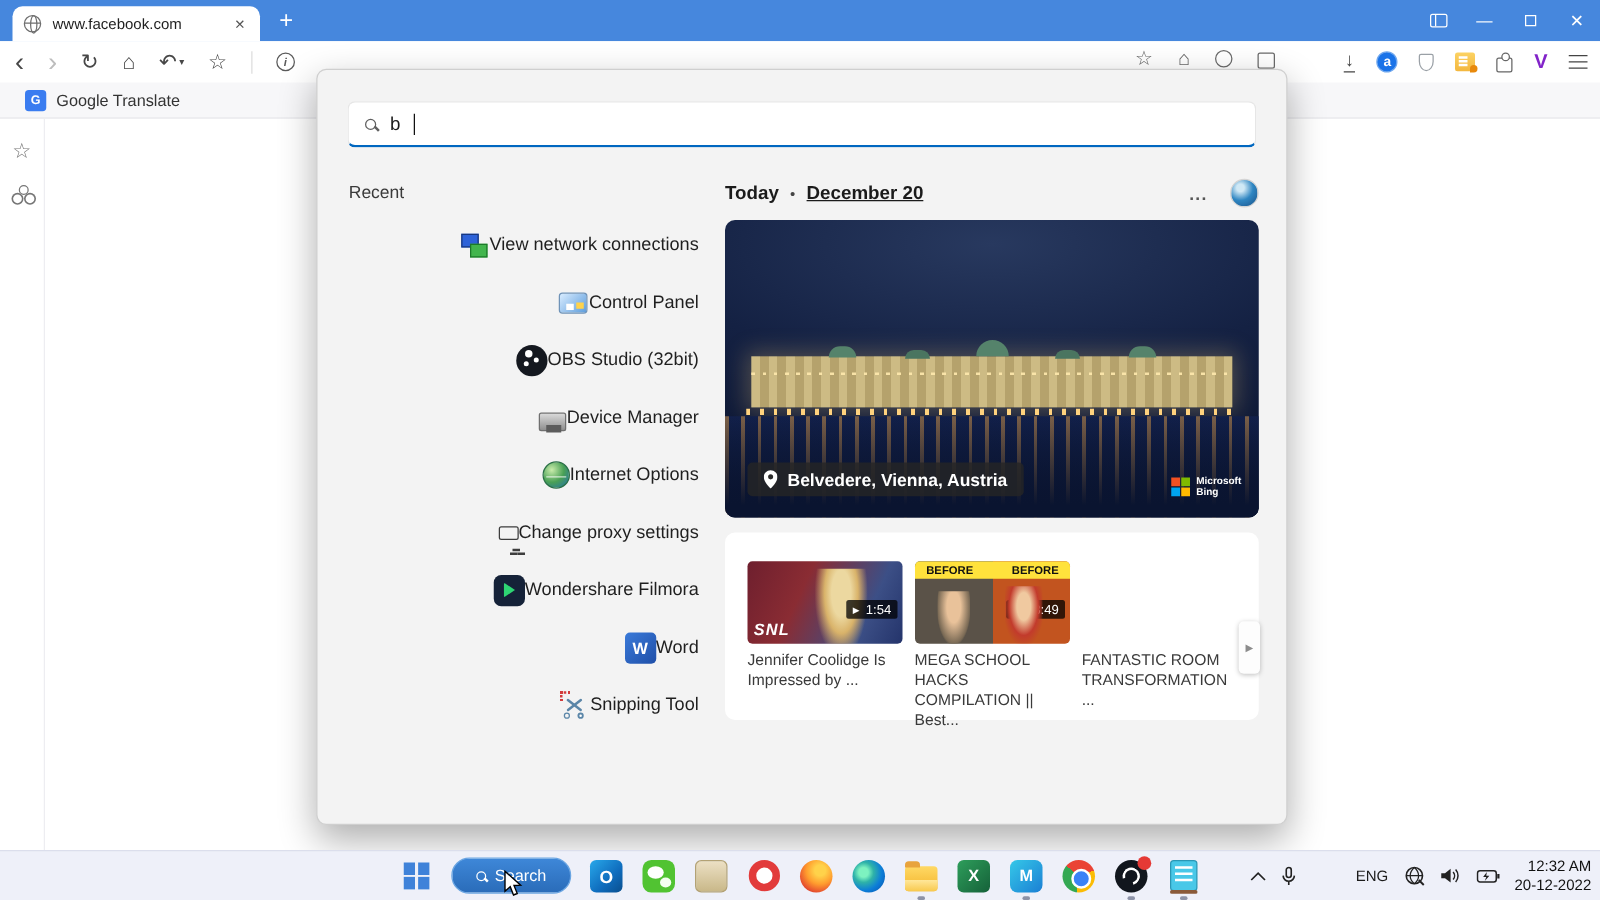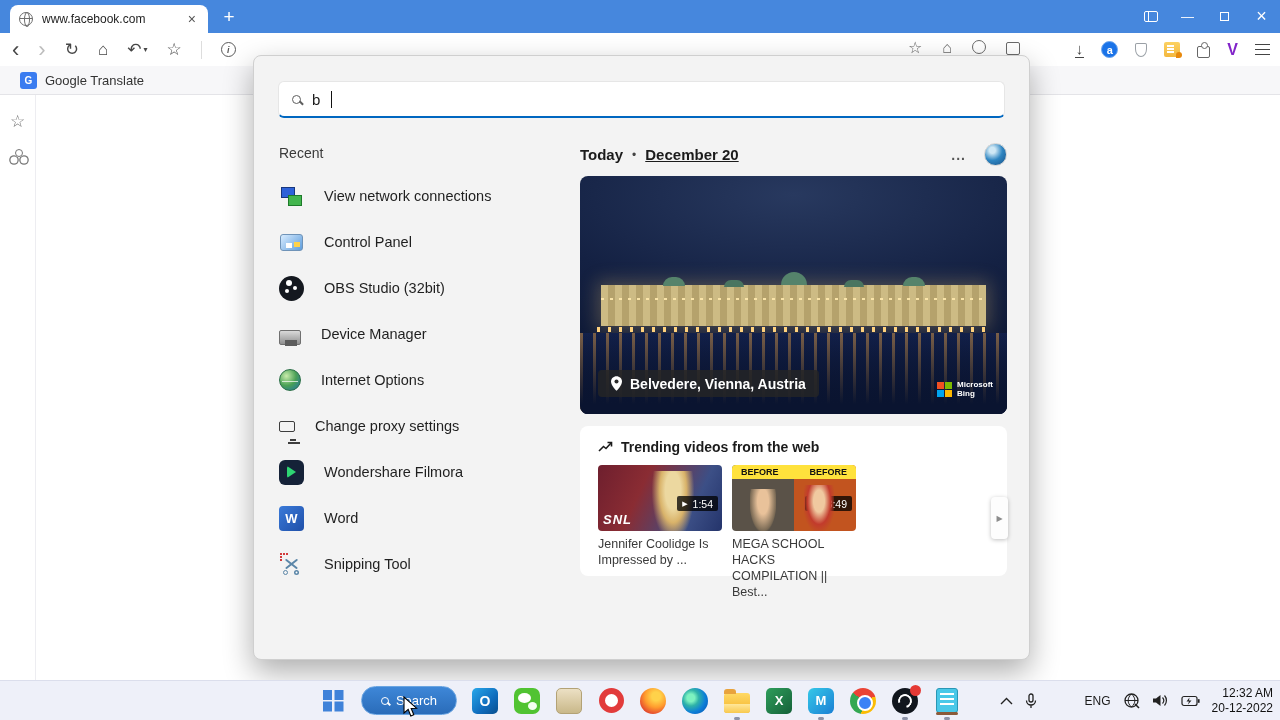--- a/index.html
+++ b/index.html
@@ -61,21 +61,21 @@
   #overlay { position:absolute; left:253px; top:55px; width:777px; height:605px; background:#f3f3f3; border:1px solid #cfcfcf; border-radius:8px; box-shadow:0 12px 30px rgba(0,0,0,.32); z-index:50; }
   .searchbox { position:absolute; left:24px; right:24px; top:25px; height:37px; background:#fff; border:1px solid #e6e6e6; border-bottom:2px solid #0067c0; border-radius:6px; display:flex; align-items:center; padding:0 13px; gap:11px; }
   .mag { width:9px; height:9px; border:1.6px solid #5f5f5f; border-radius:50%; position:relative; flex:none; }
   .mag::after { content:""; position:absolute; width:5px; height:1.6px; background:#5f5f5f; right:-4px; bottom:-1px; transform:rotate(45deg); }
   .search-text { font-size:15px; color:#1b1b1b; }
   .caret-bar { width:1px; height:17px; background:#111; animation:blink 1s steps(1) infinite; }
   @keyframes blink { 50% { opacity:0; } }
 
   .recent-title { position:absolute; left:25px; top:89px; font-size:14px; color:#3a3a3a; }
   .recent-list { position:absolute; left:25px; top:117px; width:280px; }
-  .r-item { height:46px; display:flex; align-items:center; gap:20px; cursor:default; }
+  .r-item { height:46px; display:flex; align-items:center; cursor:default;justify-content:flex-end; }
   .r-icon { width:25px; height:25px; flex:none; position:relative; display:grid; place-items:center; }
   .r-label { font-size:14.5px; color:#1f1f1f; }
 
   .ic-net::before { content:""; position:absolute; left:2px; top:3px; width:12px; height:9px; background:#2d62d8; border:1px solid #17377e; }
   .ic-net::after { content:""; position:absolute; right:2px; bottom:3px; width:12px; height:9px; background:#42b54d; border:1px solid #1d7a2a; }
   .ic-cp { background:linear-gradient(135deg,#d8ecff,#5e9ddc); border:1px solid #6f93b8; border-radius:3px; width:23px; height:17px; margin:4px 1px; }
   .ic-cp::before { content:""; position:absolute; left:5px; top:8px; width:6px; height:5px; background:#fff; box-shadow:8px -1px 0 #ffd24a; }
   .ic-obs { background:#14181f; border-radius:50%; }
   .ic-obs::before { content:""; width:6px; height:6px; border-radius:50%; background:#fff; box-shadow:6px 5px 0 -1px #fff, -2px 8px 0 -1px #fff; position:absolute; left:7px; top:4px; }
   .ic-dev { width:22px; height:15px; margin-top:6px; background:linear-gradient(#d9d9d9,#8f8f8f); border:1px solid #6f6f6f; border-radius:2px; }
@@ -318,27 +318,20 @@
             <i></i>
           </span>
         <span class="brand-text">
           <span>Microsoft</span><br>
           <span>Bing</span>
         </span>
       </div>
     </div>
 
     <div class="trend-card">
-      <div class="trend-head">
-        <svg width="15" height="12" viewBox="0 0 15 12">
-            <path d="M1 10 L5.5 5.5 L8 7.5 L13 2" stroke="#1b1b1b" stroke-width="1.6" fill="none"></path>
-            <path d="M9.5 1.5 h4 v4" stroke="#1b1b1b" stroke-width="1.6" fill="none"></path>
-          </svg>
-        <span>Trending videos from the web</span>
-      </div>
       <div class="thumbs">
         <div class="thumb t1">
           <span class="snl">SNL</span>
           <span class="dur">
             <span class="play">▶</span>
             <span>1:54</span>
           </span>
         </div>
         <div class="thumb t3">
           <span class="t3-banner">
@@ -352,20 +345,24 @@
         </div>
       </div>
       <div class="titles">
         <div class="vt">
           <span>Jennifer Coolidge Is</span><br>
           <span>Impressed by ...</span>
         </div>
         <div class="vt">
           <span>MEGA SCHOOL HACKS</span><br>
           <span>COMPILATION || Best...</span>
+        </div>
+        <div class="vt">
+          <span>FANTASTIC ROOM</span><br>
+          <span>TRANSFORMATION ...</span>
         </div>
       </div>
     </div>
     <div class="next-btn">▶</div>
   </div>
 
   <div id="taskbar">
     <div class="tb-row">
       <div class="tb-item">
           <span class="winlogo"></span>

